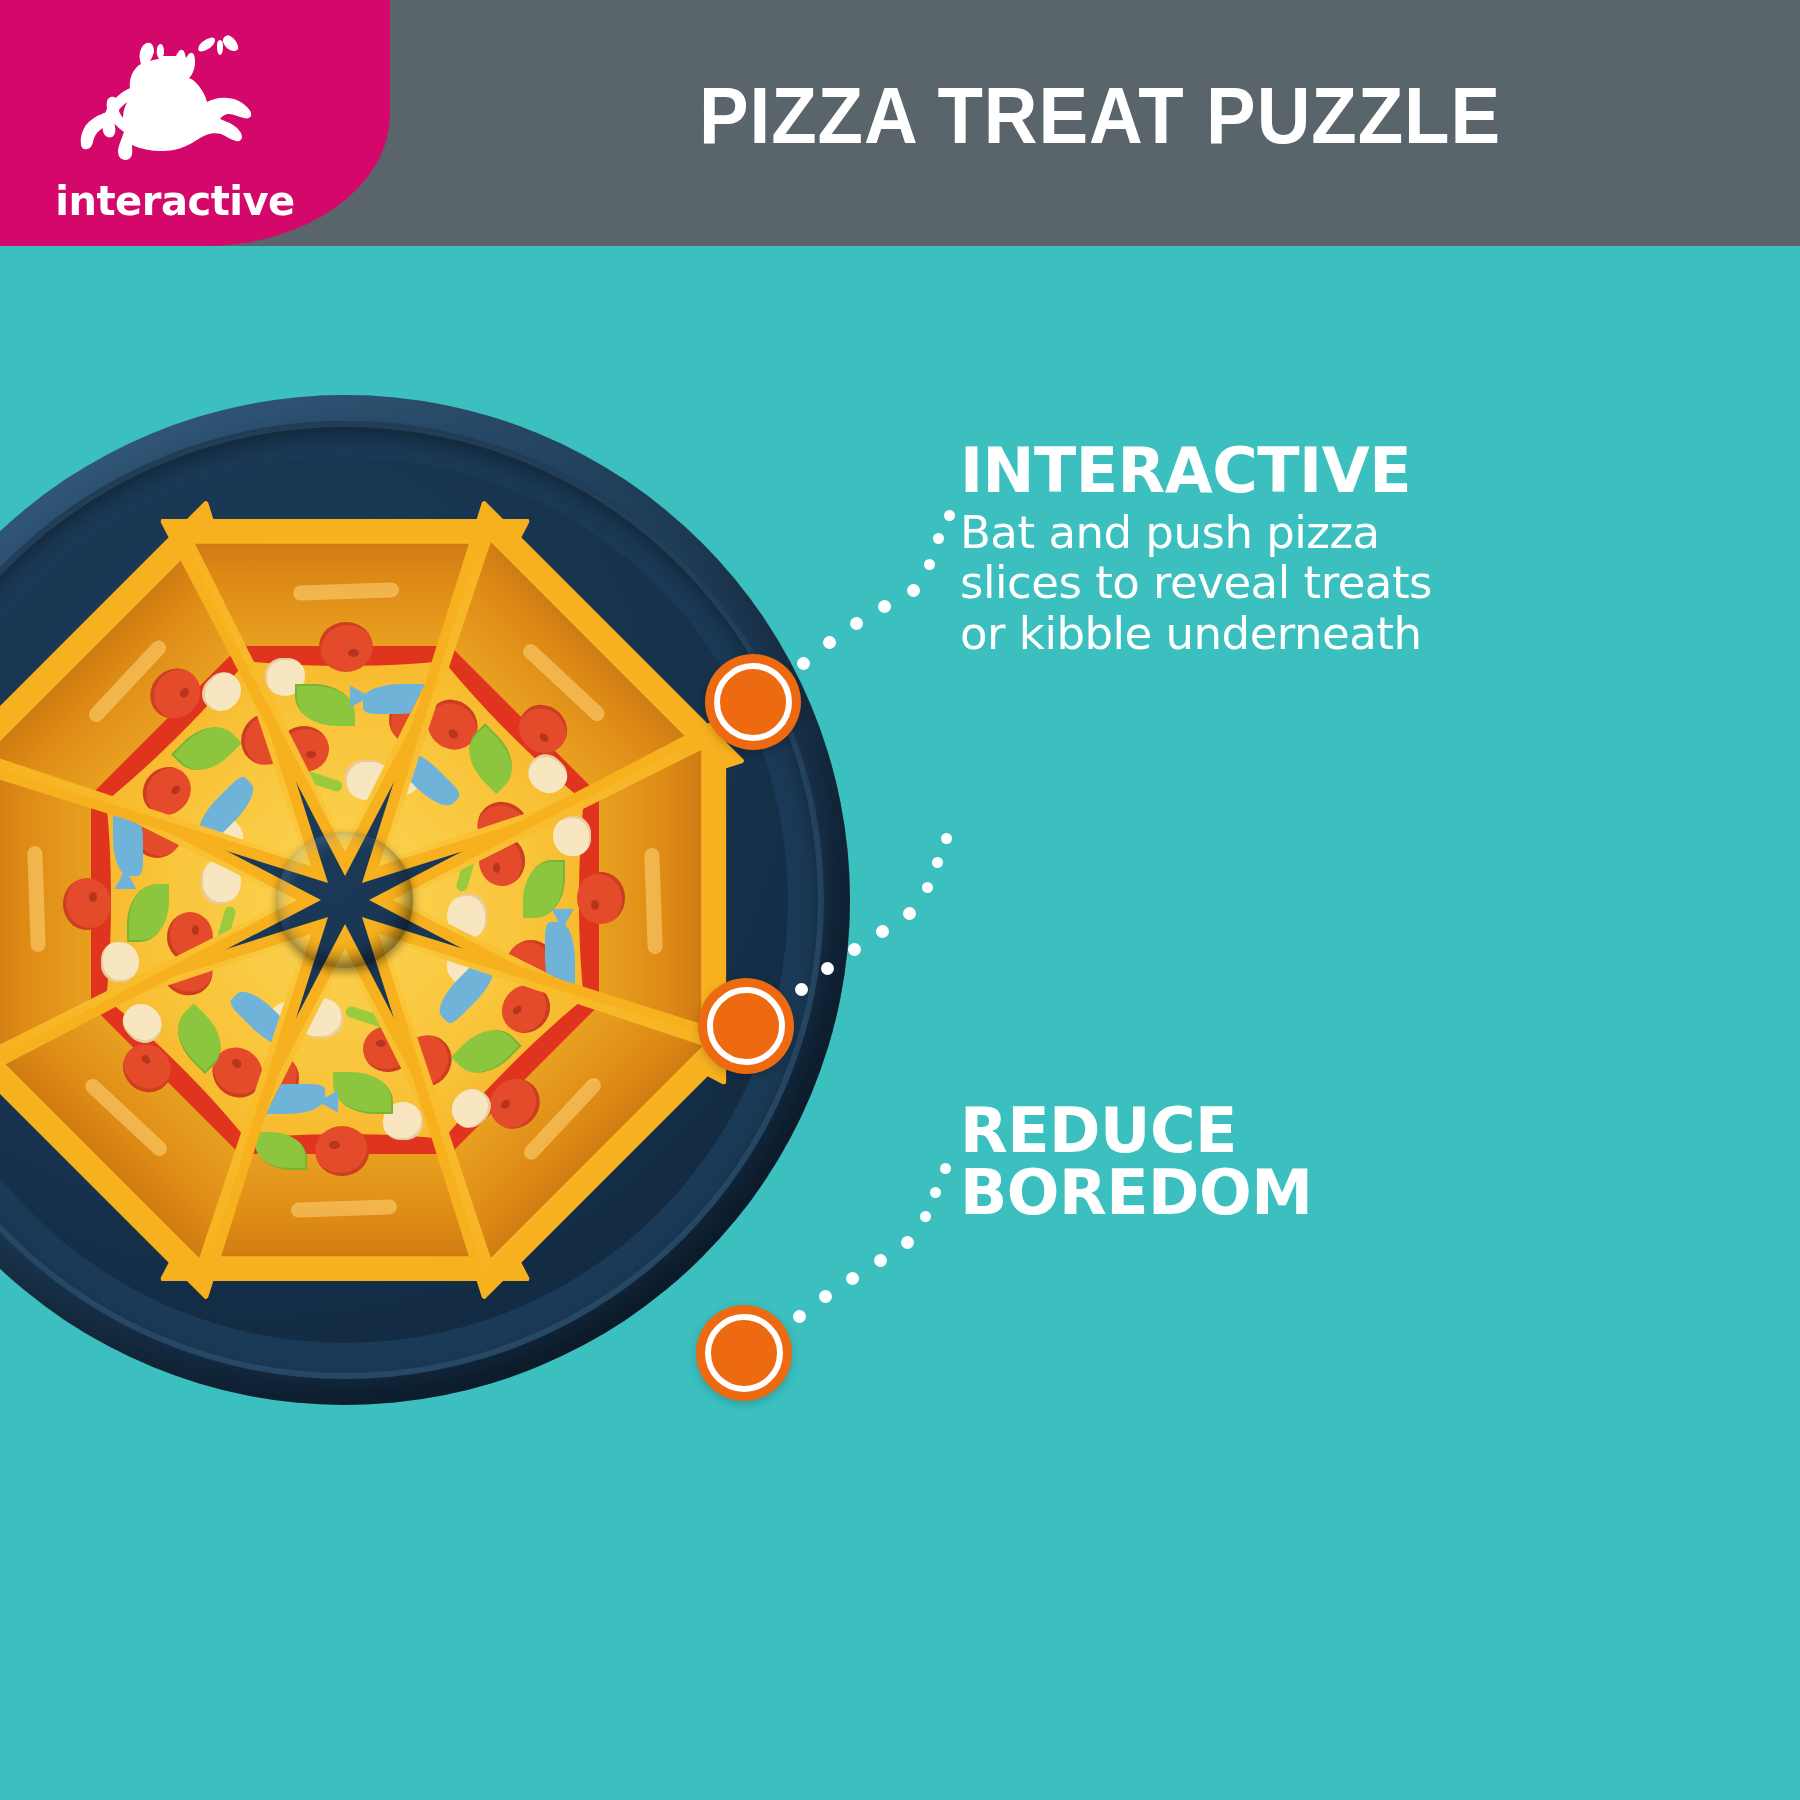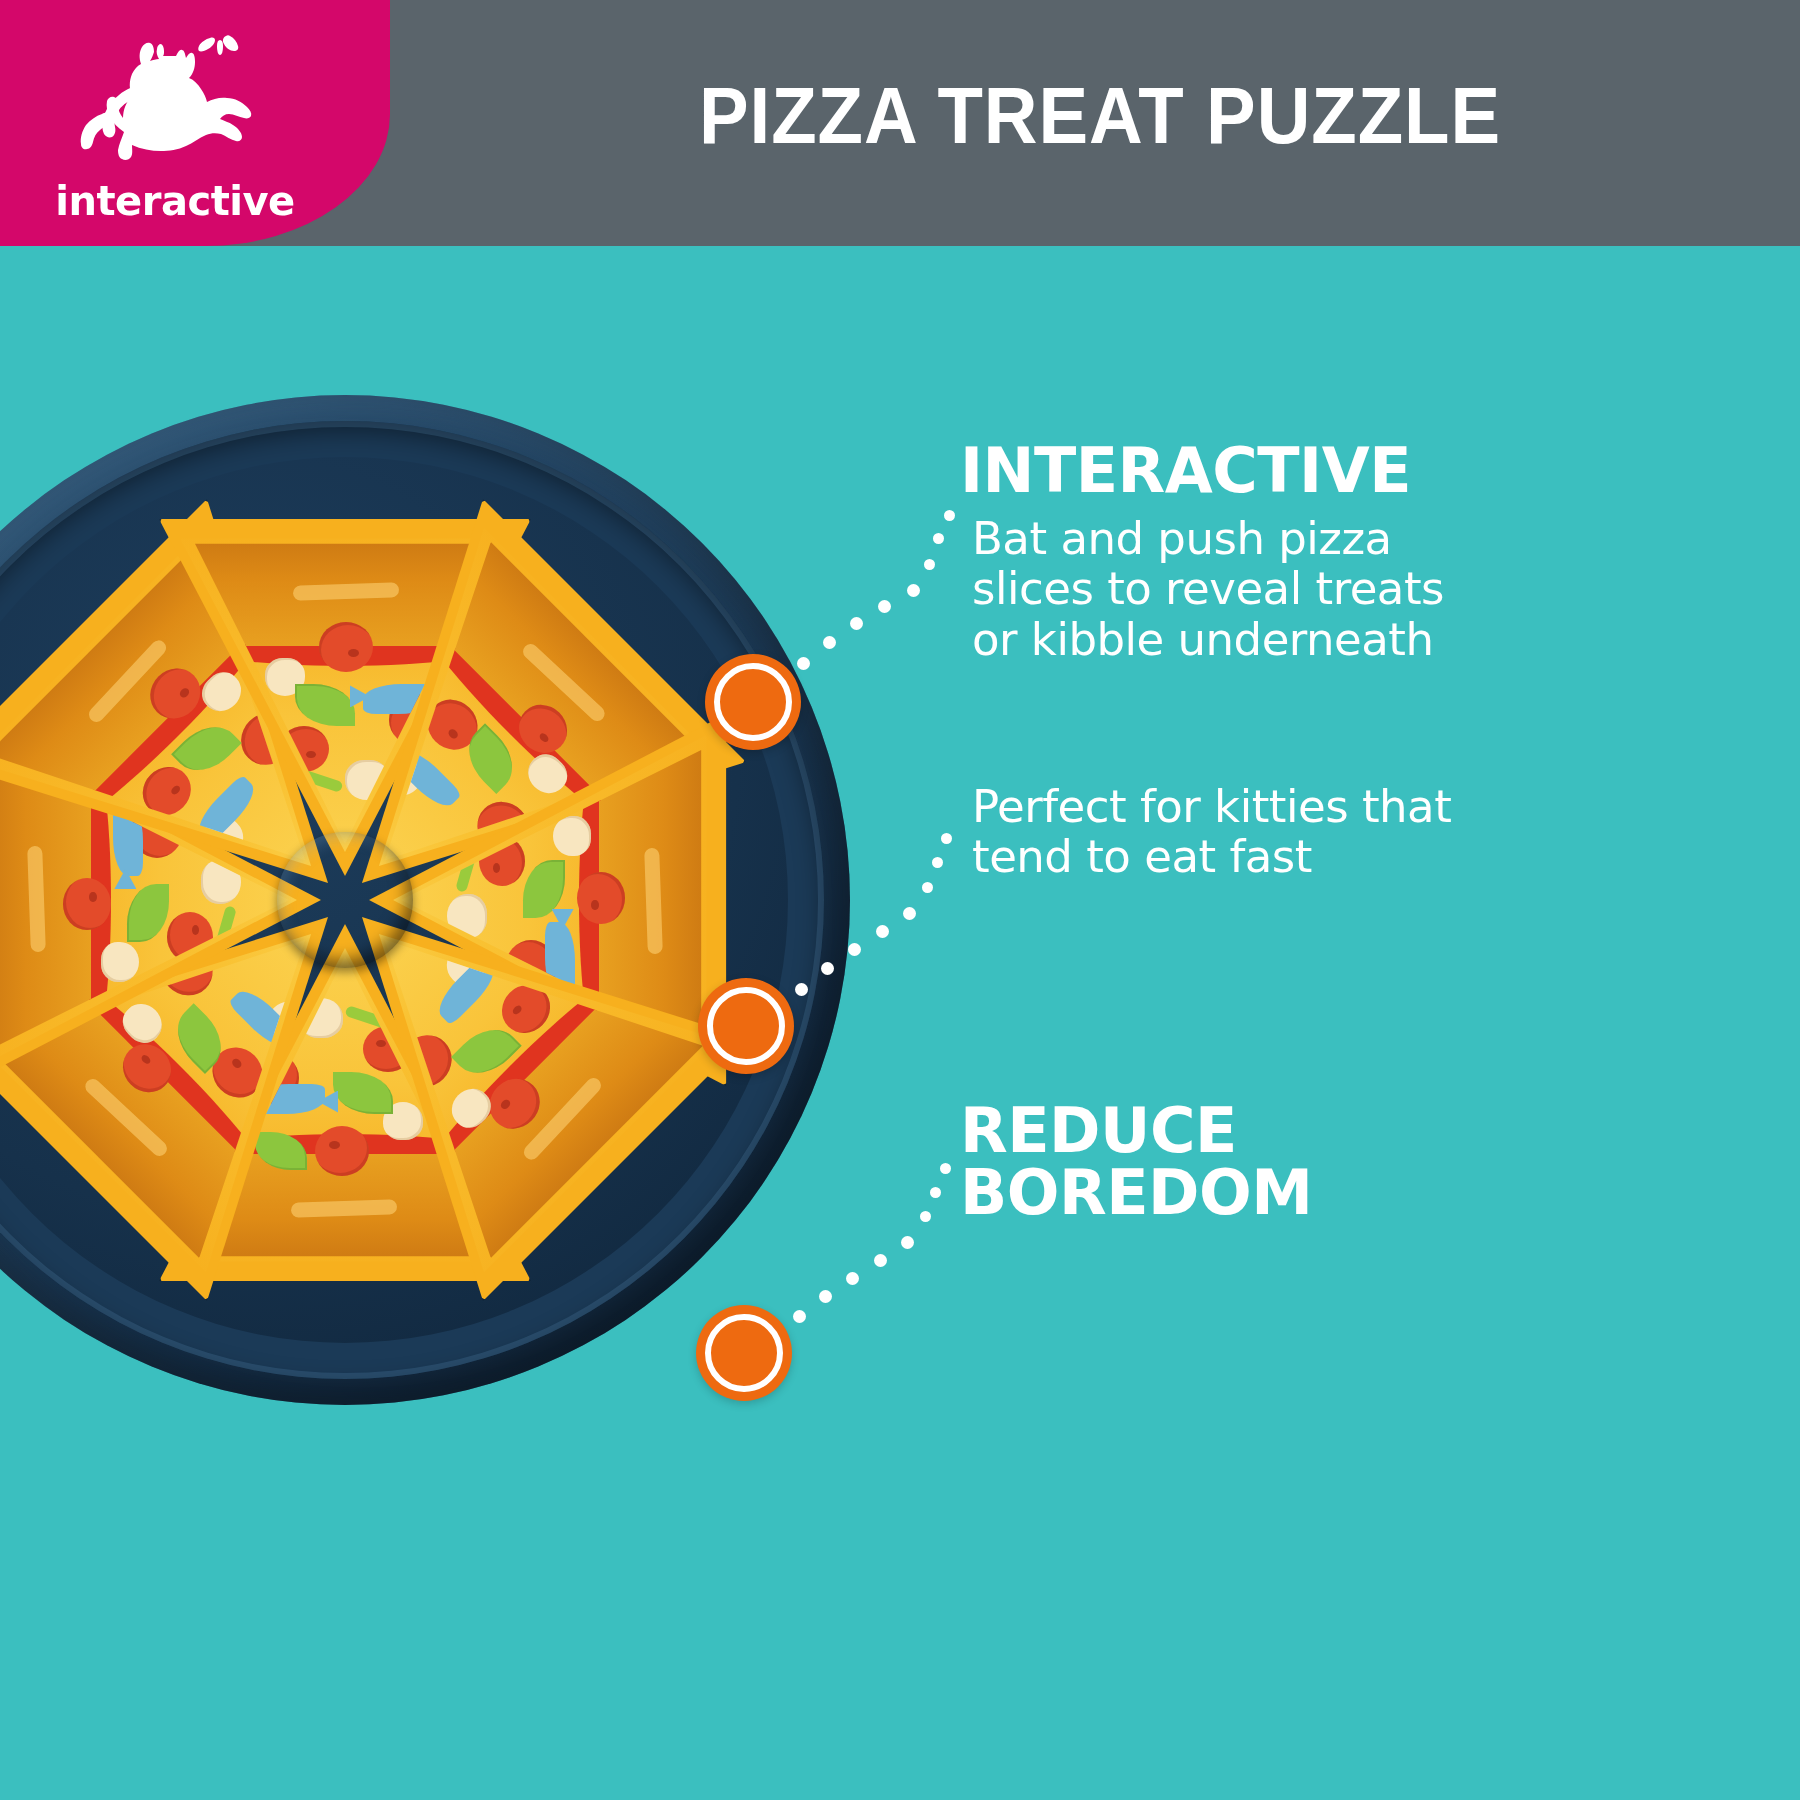--- a/index.html
+++ b/index.html
@@ -56,21 +56,21 @@
   .fish{position:absolute;background:#6FB4D8;border-radius:52% 18% 52% 18%;}
   .fish:after{content:"";position:absolute;right:-13px;top:22%;width:20px;height:22px;background:#6FB4D8;
       clip-path:polygon(0 50%,100% 0,100% 100%);}
   .herb{position:absolute;background:#9ACB3C;border-radius:8px;}
 
   
   .feature{position:absolute;width:520px;color:#fff;}
   .f-head{font-family:"DejaVu Sans",sans-serif;font-weight:bold;font-size:62px;line-height:1.0;
       letter-spacing:-0.5px;margin:0 0 6px 0;}
   .f-body{font-family:"DejaVu Sans",sans-serif;font-weight:normal;font-size:45px;line-height:1.12;
-      letter-spacing:-0.5px;margin:12px;}
+      letter-spacing:-0.5px;margin:0;}
   #feature-1{left:960px;top:440px;}
   #feature-2{left:960px;top:770px;}
   #feature-3{left:960px;top:1100px;}
 
   .marker{position:absolute;width:96px;height:96px;border-radius:50%;background:#EE6A10;z-index:9;
       box-shadow:0 3px 8px rgba(0,0,0,.18);}
   .marker:after{content:"";position:absolute;left:9px;top:9px;right:9px;bottom:9px;border-radius:50%;
       border:6px solid #fff;box-sizing:border-box;}
   #marker-1{left:705px;top:654px;}
   #marker-2{left:698px;top:978px;}
@@ -291,20 +291,19 @@
   <div class="marker" id="marker-1"></div>
   <div class="marker" id="marker-2"></div>
   <div class="marker" id="marker-3"></div>
 
   <div class="feature" id="feature-1">
     <p class="f-head">INTERACTIVE</p>
     <p class="f-body">Bat and push pizza slices to reveal treats or kibble underneath</p>
   </div>
 
   <div class="feature" id="feature-2">
-    <p class="f-body">Perfect for kitties that tend to eat fast</p>
   </div>
 
   <div class="feature" id="feature-3">
     <p class="f-head">REDUCE BOREDOM</p>
   </div>
 
 </div>
 
 </body></html>

